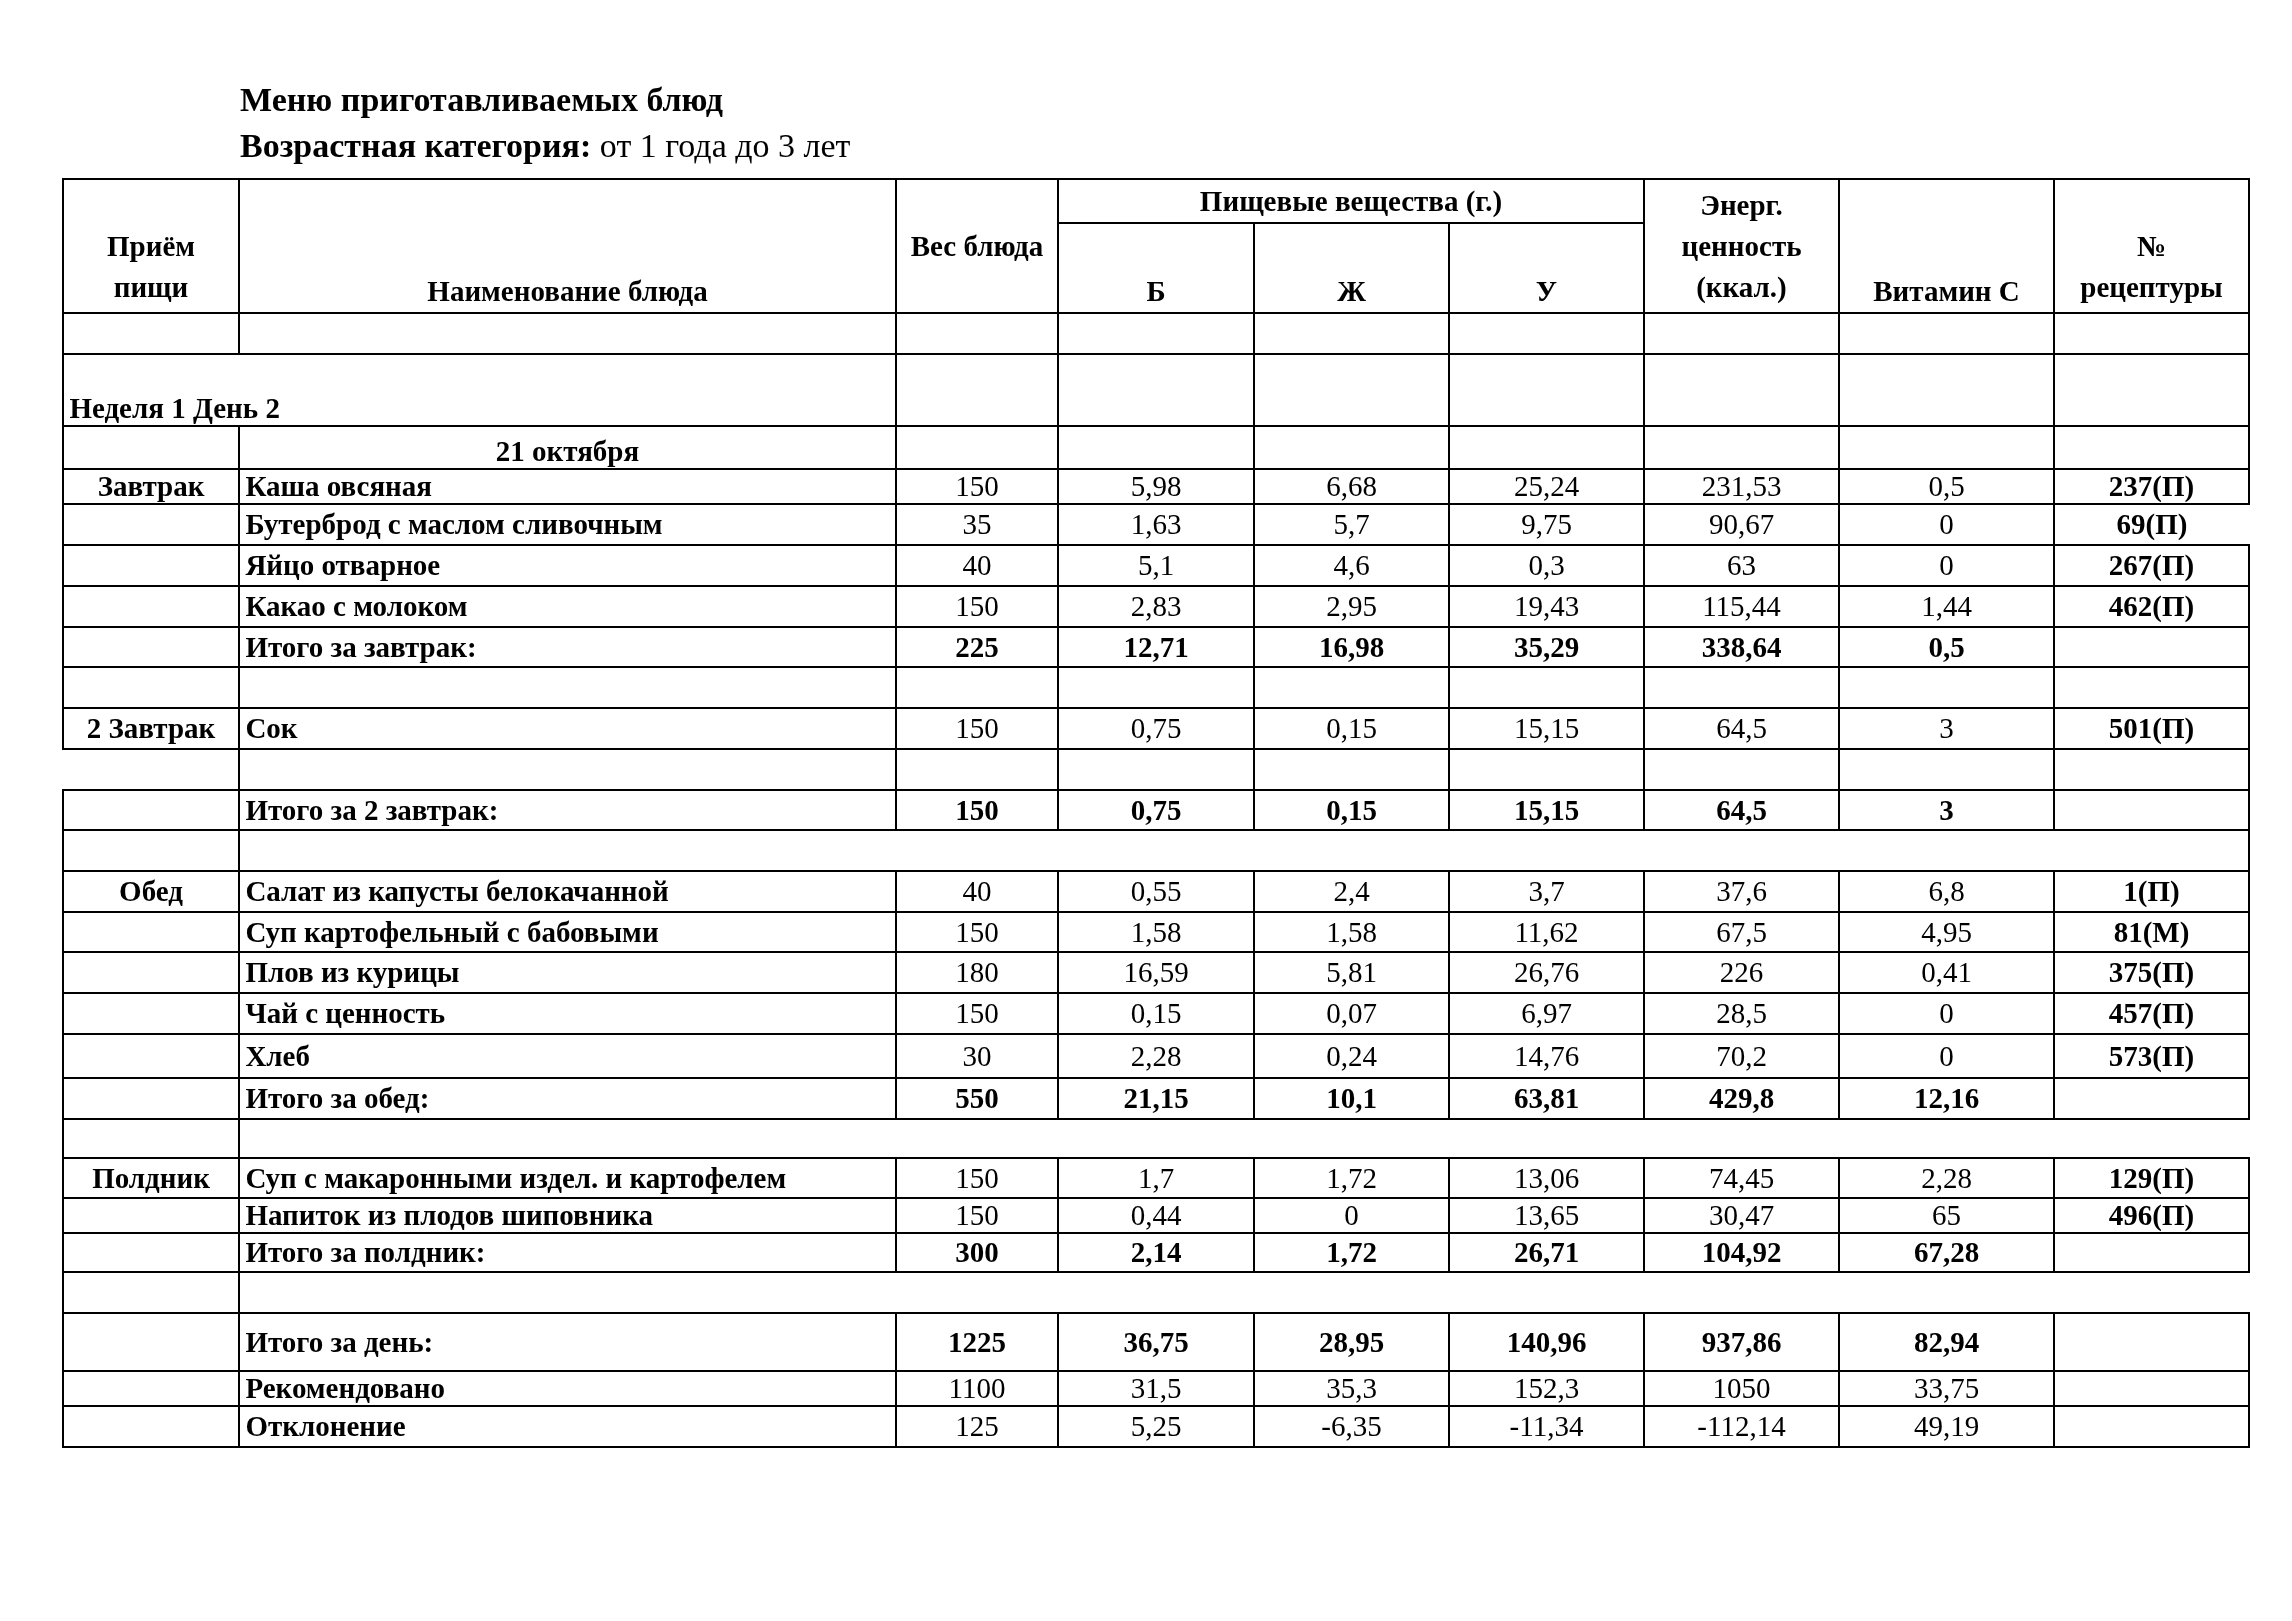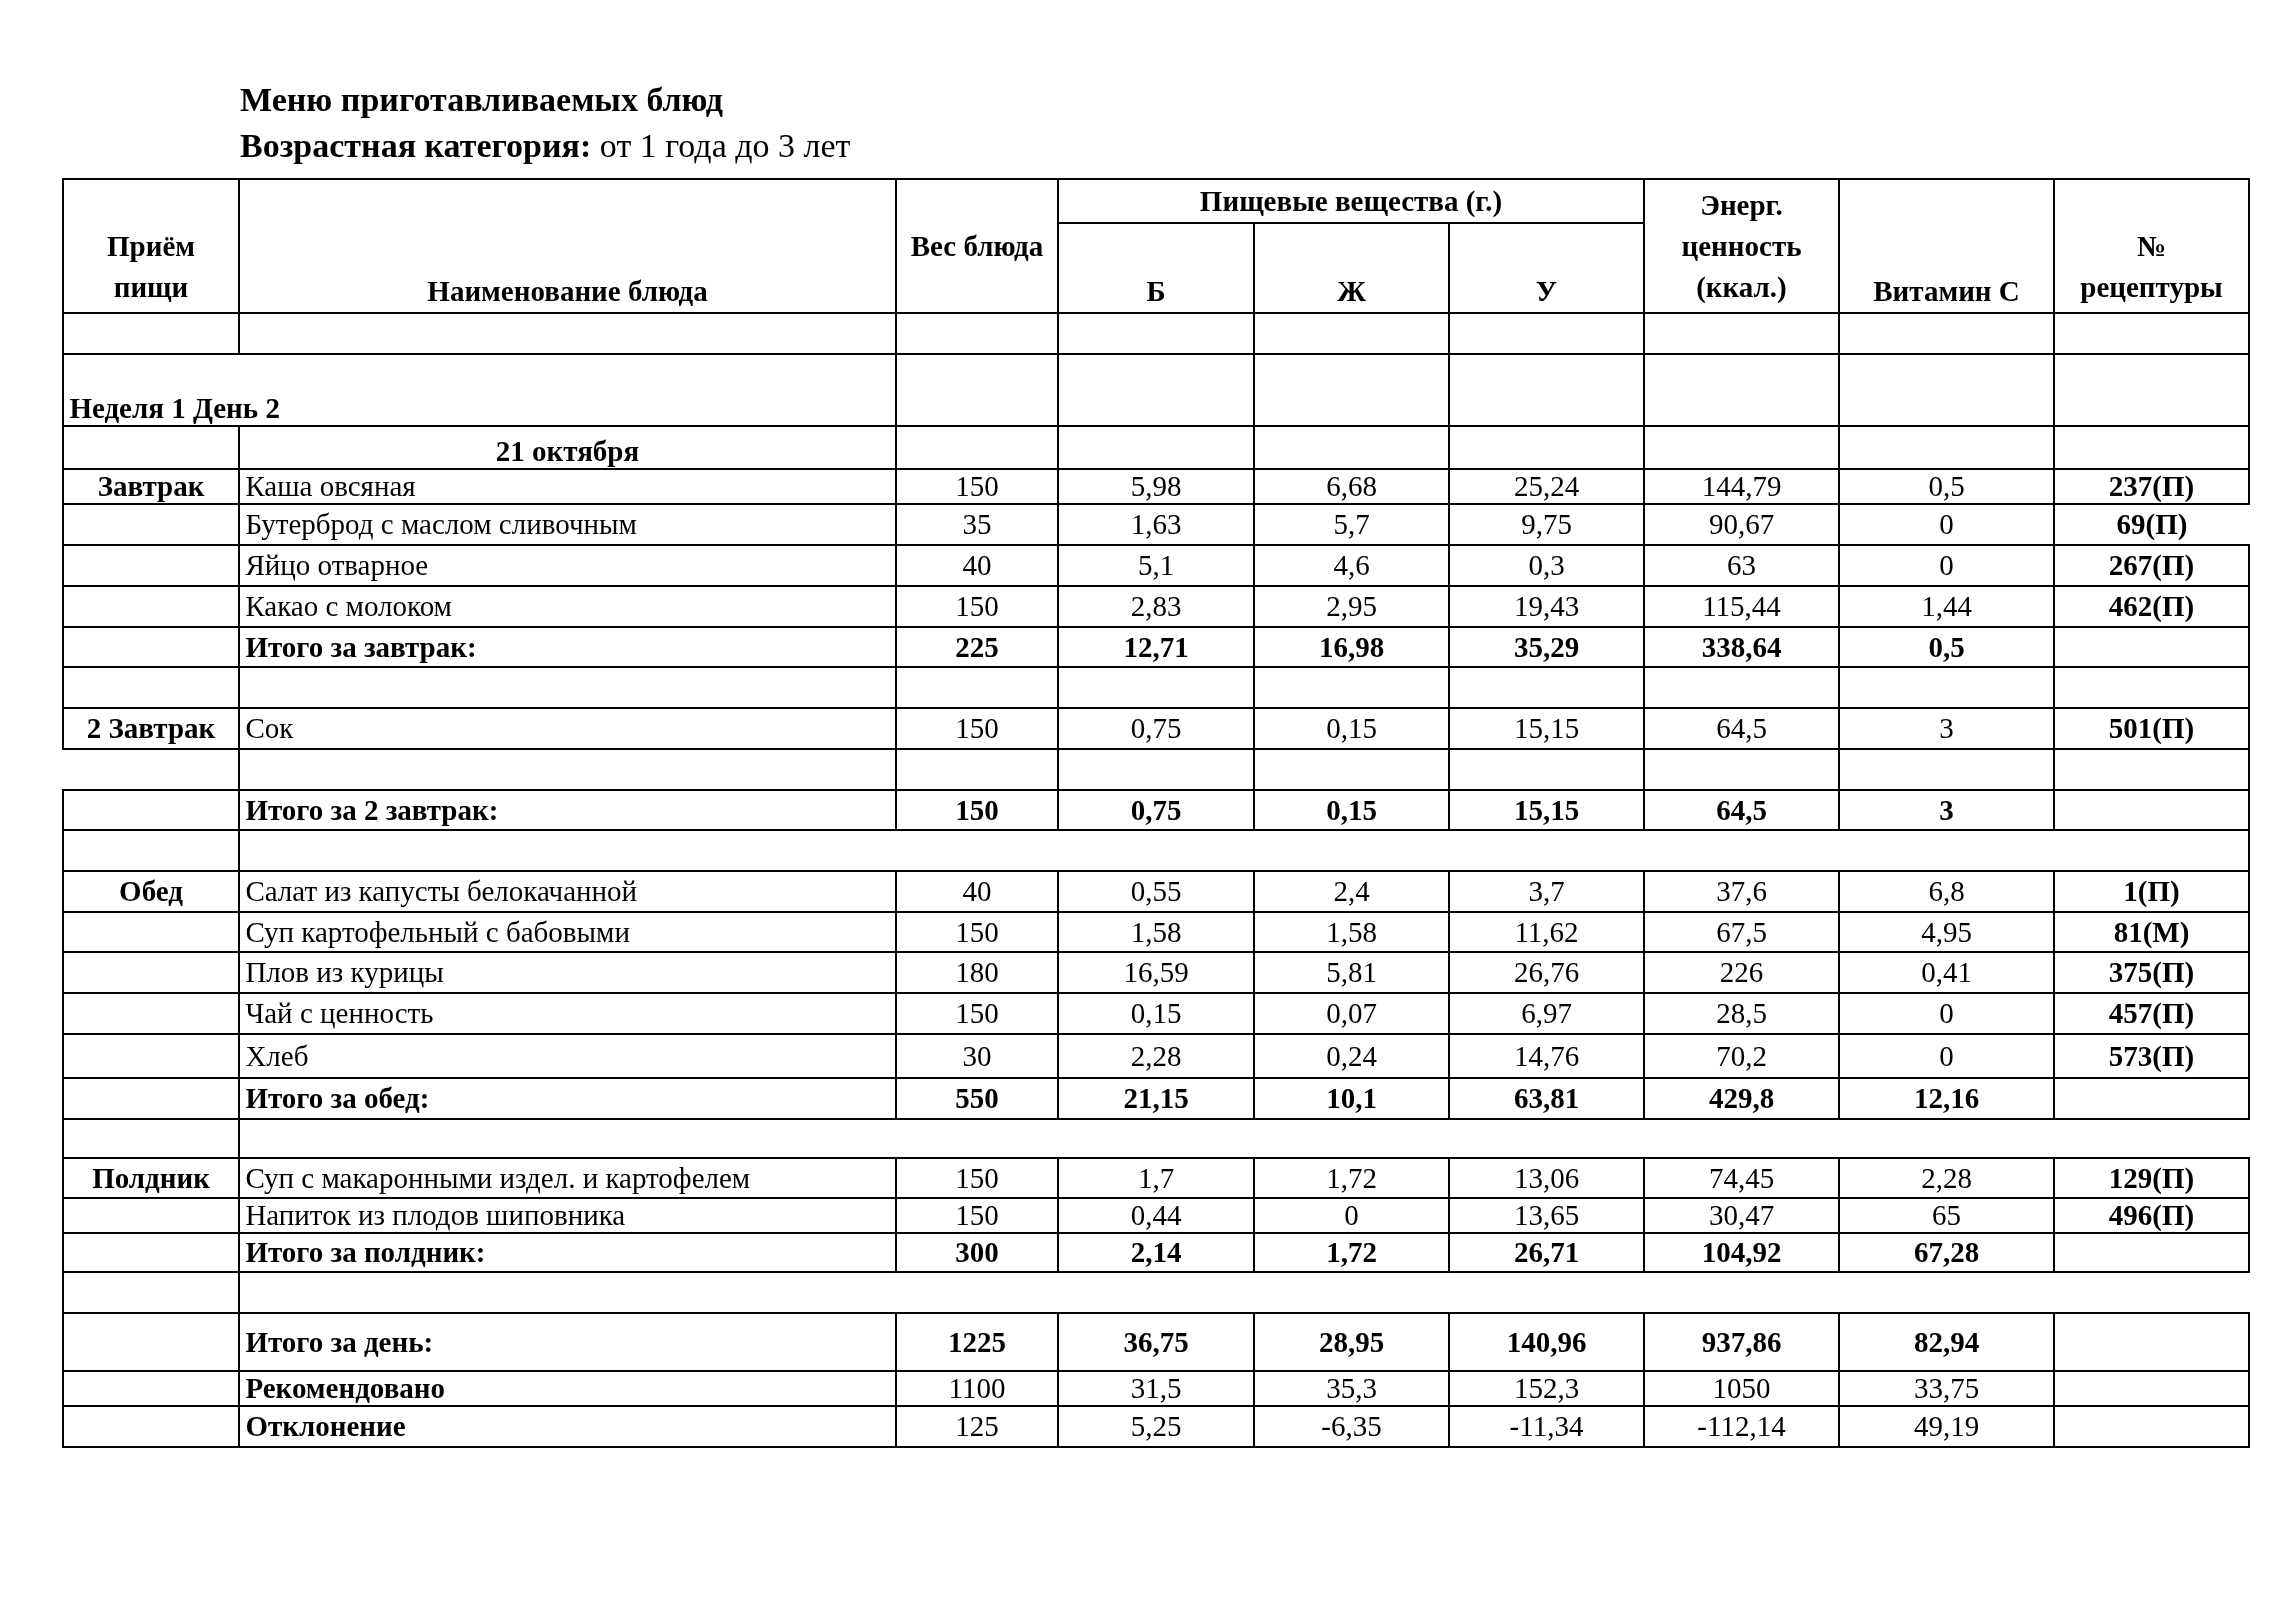--- a/index.html
+++ b/index.html
@@ -3,21 +3,21 @@
 <meta charset="utf-8">
 <style>
   html, body { margin: 0; padding: 0; background: #ffffff; }
   body { width: 2293px; height: 1621px; position: relative; overflow: hidden;
          font-family: "Liberation Serif", "DejaVu Serif", serif; color: #000; }
   .title { position: absolute; left: 240px; font-weight: bold; font-size: 34px; white-space: nowrap; }
   .title .norm { font-weight: normal; }
   table.menu { position: absolute; left: 62px; top: 178px; border-collapse: collapse; table-layout: fixed; }
   table.menu td { border: 2.7px solid #000; padding: 0 5.4px; font-size: 29px; vertical-align: middle;
                   text-align: center; white-space: nowrap; overflow: hidden; }
-  table.menu td.name { text-align: left; }
+  table.menu td.name { text-align: left; font-weight: bold; }
   table.menu td.meal { font-weight: bold; }
   .hdr td { font-weight: bold; font-size: 29px; }
   .b { font-weight: bold; }
   .big td { font-size: 36px; font-weight: bold; }
   td.week { font-size: 39px; font-weight: bold; text-align: left !important; vertical-align: bottom !important; border-right: none !important; }
   td.date { font-size: 39px; font-weight: bold; vertical-align: bottom !important; }
   .nol { border-left: none !important; border-bottom: none !important; border-top: none !important; }
   .recipe { font-weight: bold; }
 </style>
 </head>
@@ -91,21 +91,21 @@
         <td></td>
   </tr>
 
   <tr style="height:28px">
     <td class="meal">Завтрак</td>
     <td class="name">Каша овсяная</td>
     <td>150</td>
     <td>5,98</td>
     <td>6,68</td>
     <td>25,24</td>
-    <td>144,79</td>
+    <td>231,53</td>
     <td>0,5</td>
     <td class="recipe">237(П)</td>
   </tr>
   <tr style="height:41px">
     <td></td>
     <td class="name">Бутерброд с маслом сливочным</td>
     <td>35</td>
     <td>1,63</td>
     <td>5,7</td>
     <td>9,75</td>

